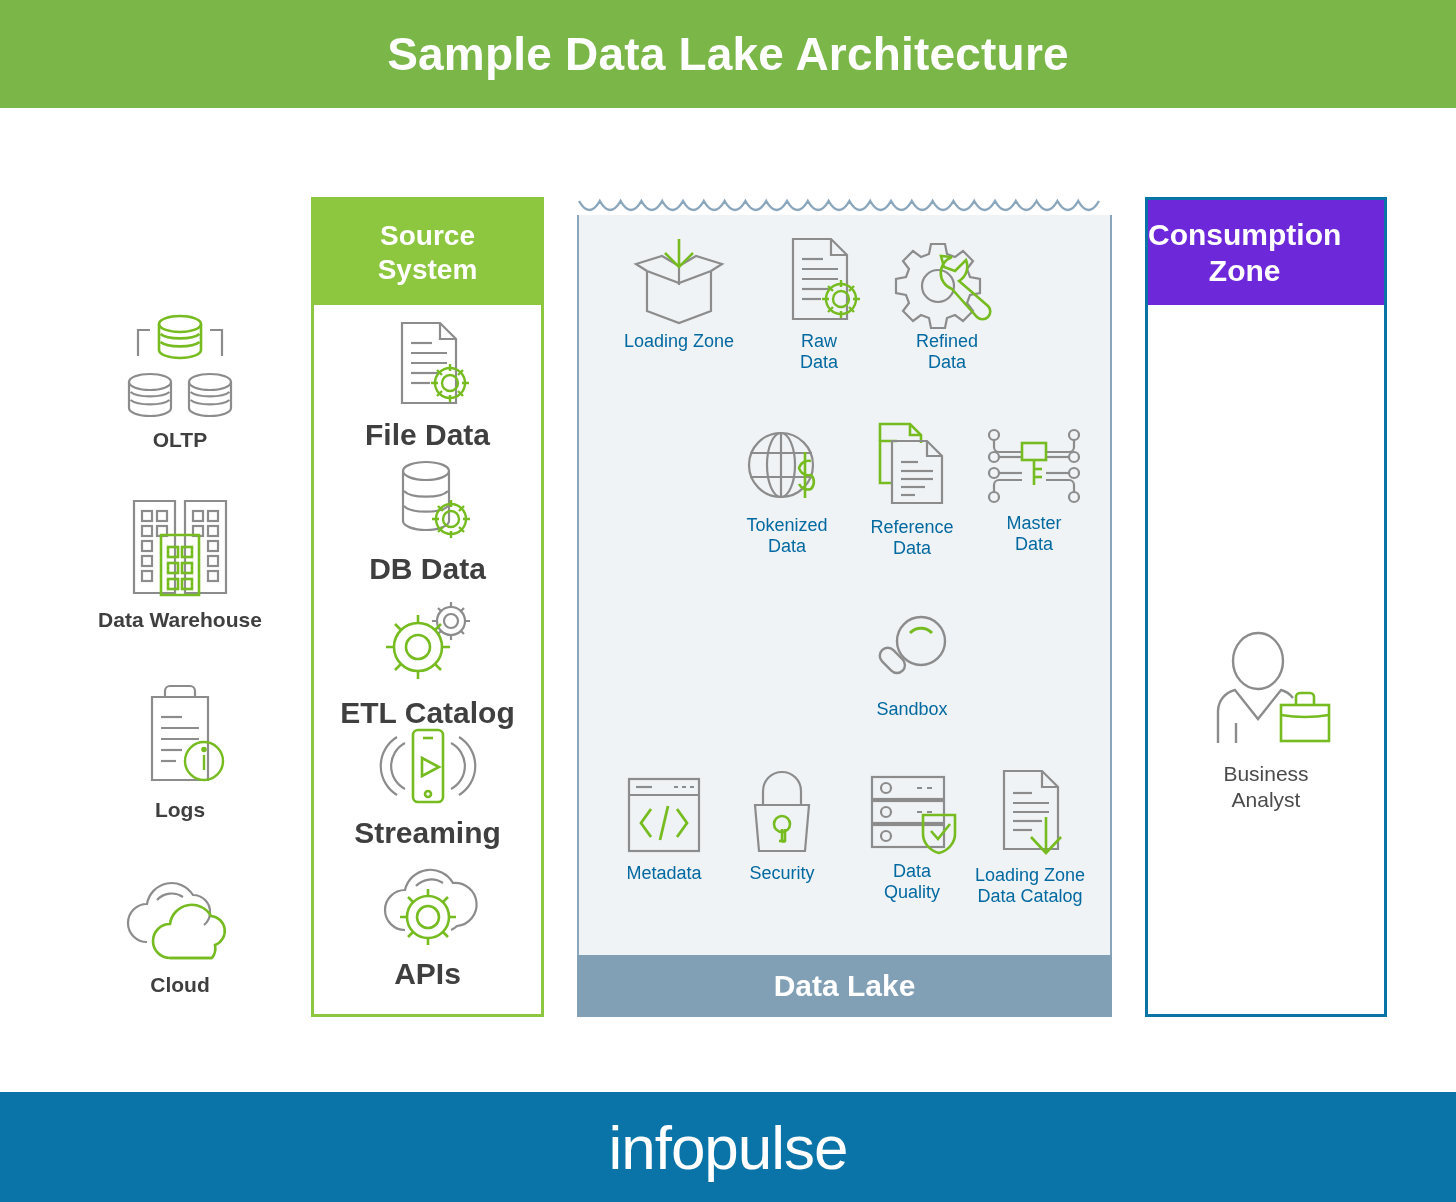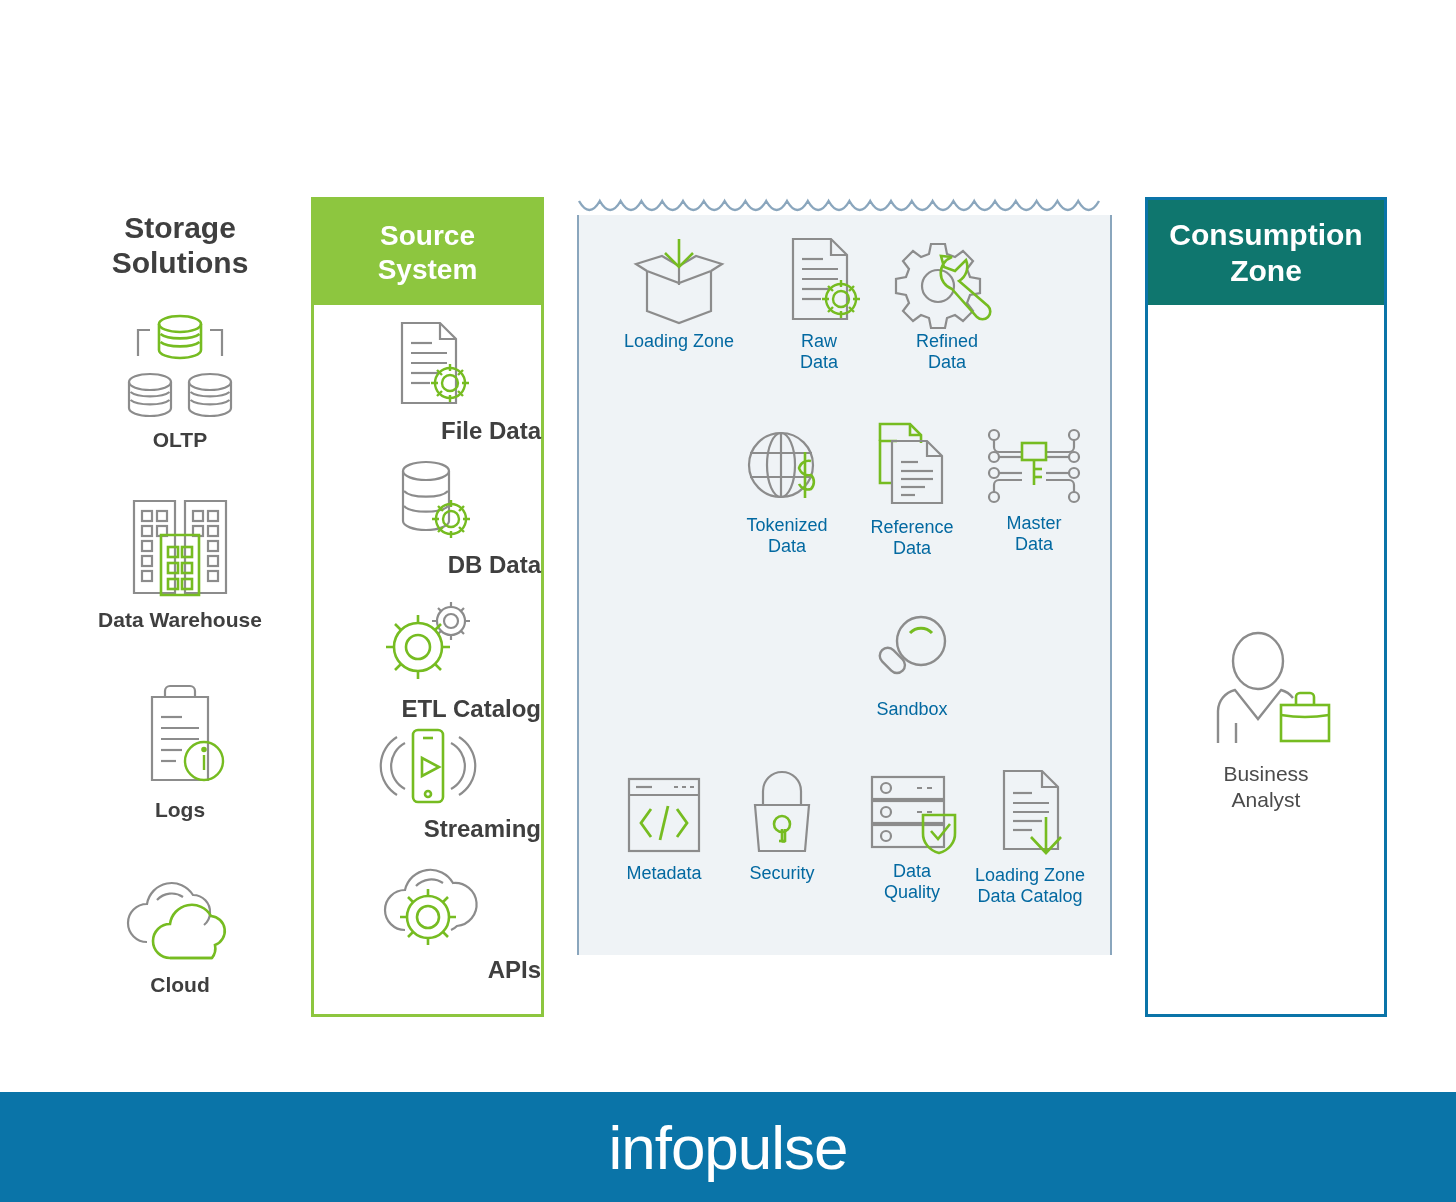--- a/index.html
+++ b/index.html
@@ -52,21 +52,21 @@
     position: absolute; left: 311px; top: 197px; width: 233px; height: 820px;
     border: 3px solid #8dc63f; background: #ffffff;
   }
   #source-col .panel-head {
     height: 105px; background: #8dc63f; display: flex; align-items: center; justify-content: center;
   }
   #source-col .panel-head .t {
     color: #fff; font-size: 28px; font-weight: bold; text-align: center; line-height: 1.18;
   }
   #source-col .body { position: relative; height: 709px; }
-  #source-col .item .label { font-size: 24px; text-align: right; }
+  #source-col .item .label { font-size: 30px; }
 
   
   #lake-col {
     position: absolute; left: 577px; top: 197px; width: 535px; height: 820px;
   }
   #lake-wave { position: absolute; left: 0; top: 0; width: 535px; height: 24px; display:block; }
   #lake-body {
     position: absolute; left: 0; top: 18px; width: 535px; height: 740px;
     background: #eff3f6;
     border-left: 2px solid #8aa6bd; border-right: 2px solid #8aa6bd;
@@ -79,44 +79,43 @@
   #lake-body .item .label {
     color: #0369a1; font-size: 18px; font-weight: normal; margin-top: 6px;
   }
 
   
   #consume-col {
     position: absolute; left: 1145px; top: 197px; width: 242px; height: 820px;
     border: 3px solid #0a74a8; background: #ffffff;
   }
   #consume-col .panel-head {
-    height: 105px; background: #0f766e; display: flex; align-items: center; justify-content: center;
+    height: 105px; background: #6d28d9; display: flex; align-items: center; 
   }
   #consume-col .panel-head .t {
     color: #fff; font-size: 30px; font-weight: bold; text-align: center; line-height: 1.18;
   }
   #consume-col .body { position: relative; height: 709px; }
   #consume-col .item .label {
     color: #4b4b4b; font-size: 21px; font-weight: normal; margin-top: 10px; line-height:1.25;
   }
 
   svg { display: block; overflow: visible; }
 </style>
 </head>
 <body>
 
 <div id="stage">
 
+  <div class="page-header">
+    <div class="title">Sample Data Lake Architecture</div>
+  </div>
 
   <div id="storage-col">
 
-    <div class="col-title-plain" style="left:0; top:10px; width:250px;">
-      <div>Storage</div>
-      <div>Solutions</div>
-    </div>
 
     <div class="item" style="top:110px;">
       <div class="icon">
         <svg width="120" height="110" viewBox="0 0 120 110">
           <g fill="none" stroke="#8c8c8c" stroke-width="2.2">
             <path d="M30 20 L18 20 L18 46"></path>
             <path d="M90 20 L102 20 L102 46"></path>
             <ellipse cx="30" cy="72" rx="21" ry="8"></ellipse>
             <path d="M9 72 L9 98 a21 8 0 0 0 42 0 L51 72"></path>
             <path d="M10.5 82 a21 7 0 0 0 39 0"></path>
@@ -567,20 +566,23 @@
       <path d="M2 4
                q10.4 18 20.8 0 q10.4 18 20.8 0 q10.4 18 20.8 0 q10.4 18 20.8 0
                q10.4 18 20.8 0 q10.4 18 20.8 0 q10.4 18 20.8 0 q10.4 18 20.8 0
                q10.4 18 20.8 0 q10.4 18 20.8 0 q10.4 18 20.8 0 q10.4 18 20.8 0
                q10.4 18 20.8 0 q10.4 18 20.8 0 q10.4 18 20.8 0 q10.4 18 20.8 0
                q10.4 18 20.8 0 q10.4 18 20.8 0 q10.4 18 20.8 0 q10.4 18 20.8 0
                q10.4 18 20.8 0 q10.4 18 20.8 0 q10.4 18 20.8 0 q10.4 18 20.8 0
                q10.4 18 20.8 0" fill="none" stroke="#8aa6bd" stroke-width="2.4"></path>
     </svg>
 
+    <div id="lake-foot">
+      <div class="t">Data Lake</div>
+    </div>
   </div>
 
   <div id="consume-col">
     <div class="panel-head">
       <div class="t">
         <div>Consumption</div>
         <div>Zone</div>
       </div>
     </div>
     <div class="body">

